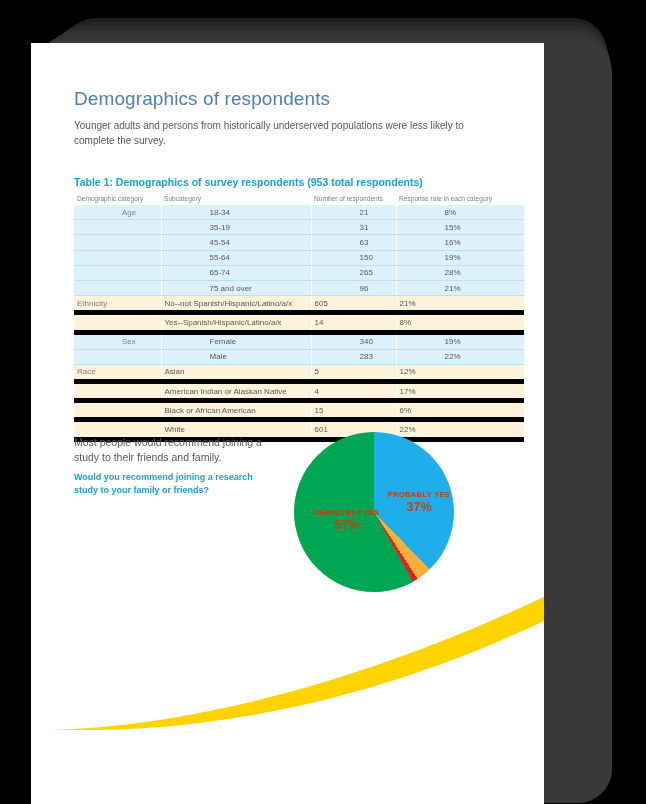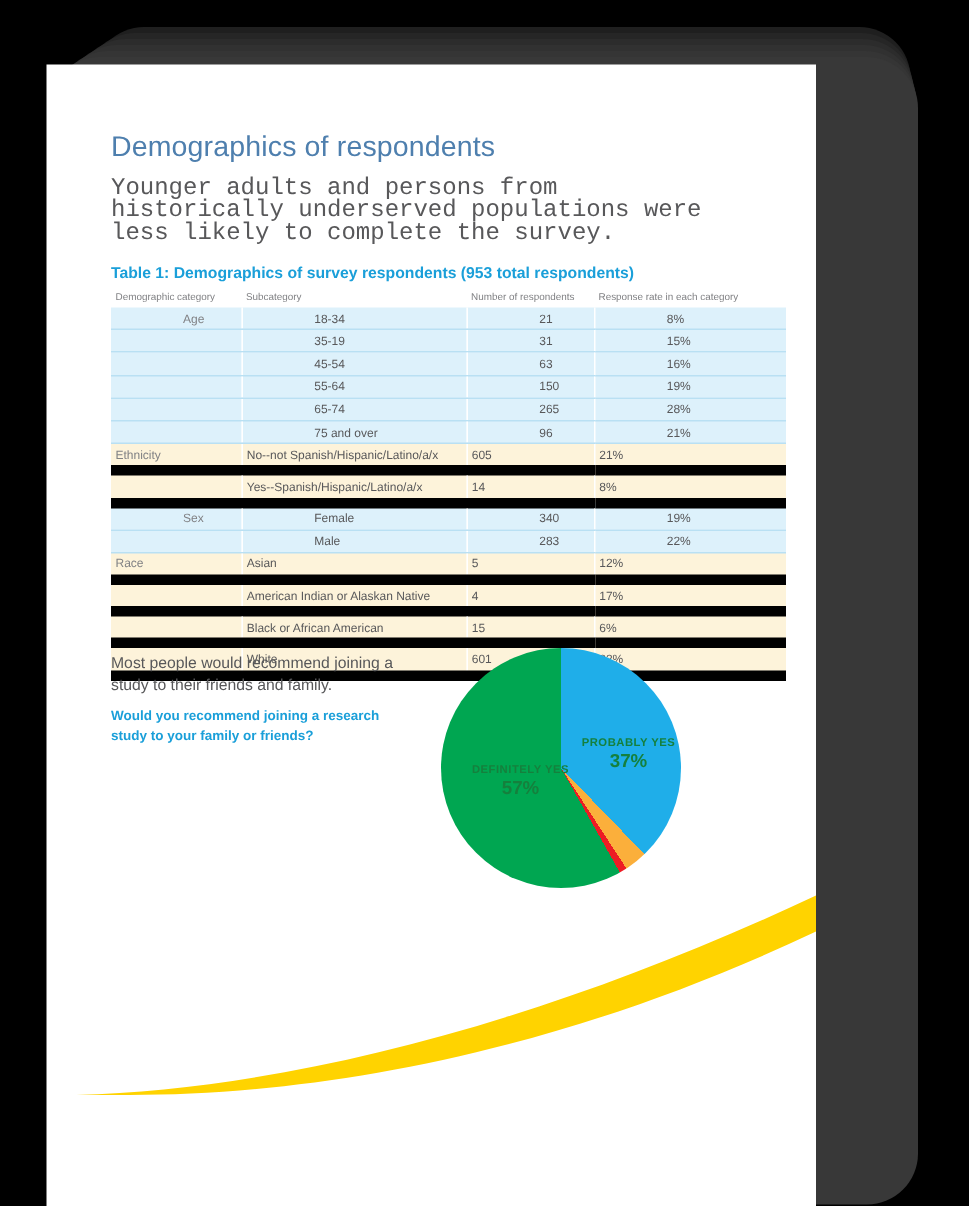--- a/index.html
+++ b/index.html
@@ -49,24 +49,23 @@
     font-weight: 400;
     color: #4e7fae;
     letter-spacing: 0.1px;
     white-space: nowrap;
   }
   .doc-subtitle {
     position: absolute;
     left: 43px;
     top: 75px;
     width: 420px;
-    font-size: 16px;
+    font-size: 10px;
     line-height: 15px;
     color: #58585a;
-    font-family: Liberation Mono, monospace;
   }
 
   
   .table-caption {
     position: absolute;
     left: 43px;
     top: 133px;
     font-size: 10.5px;
     font-weight: bold;
     color: #1a9fd9;
@@ -94,21 +93,21 @@
     padding: 2.6px 0 2.6px 3px;
     vertical-align: middle;
     white-space: nowrap;
   }
   .col-cat  { width: 87px; }
   .col-sub  { width: 150px; }
   .col-num  { width: 85px; }
   .col-rate { width: 128px; }
 
   tr.blue td { background: #ddf1fb; border-bottom: 1px solid #b9e0f3; padding-left: 48px; }
-  tr.cream td { background: #fdf3da; border-bottom: 7px solid #000000; }
+  tr.cream td { background: #fdf3da; border-bottom: 5px solid #000000; }
   tr.blue td.sep, tr.cream td.sep { border-left: 1px solid #ffffff; }
   .demo-table td.cat { color: #808184; }
 
   
   .pie-intro {
     position: absolute;
     left: 43px;
     top: 392px;
     width: 195px;
     font-size: 10.5px;
@@ -133,21 +132,21 @@
     height: 160px;
   }
   .pie {
     width: 160px;
     height: 160px;
     border-radius: 50%;
   }
   .pie-label {
     position: absolute;
     text-align: center;
-    color: #15803d;
+    color: #c2410c;
     font-weight: bold;
     pointer-events: none;
   }
   .pie-label .name { font-size: 7.5px; letter-spacing: 0.35px; display:block; }
   .pie-label .pct  { font-size: 12.5px; display:block; margin-top: 1px; }
   .lbl-definitely { left: 8px;  top: 76px;  width: 90px; }
   .lbl-probably   { left: 88px; top: 58px;  width: 74px; }
 
   
   .swoosh {

